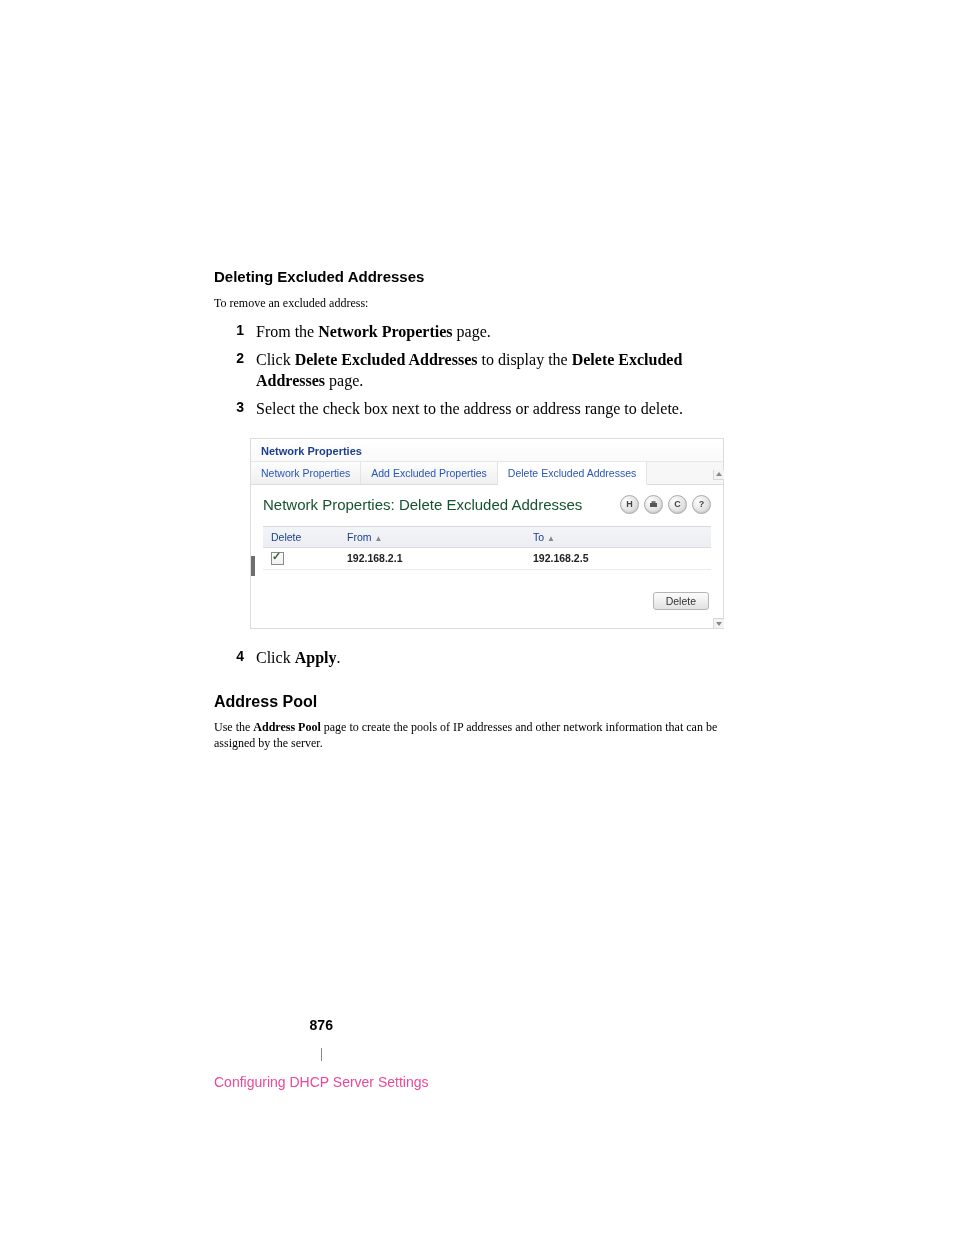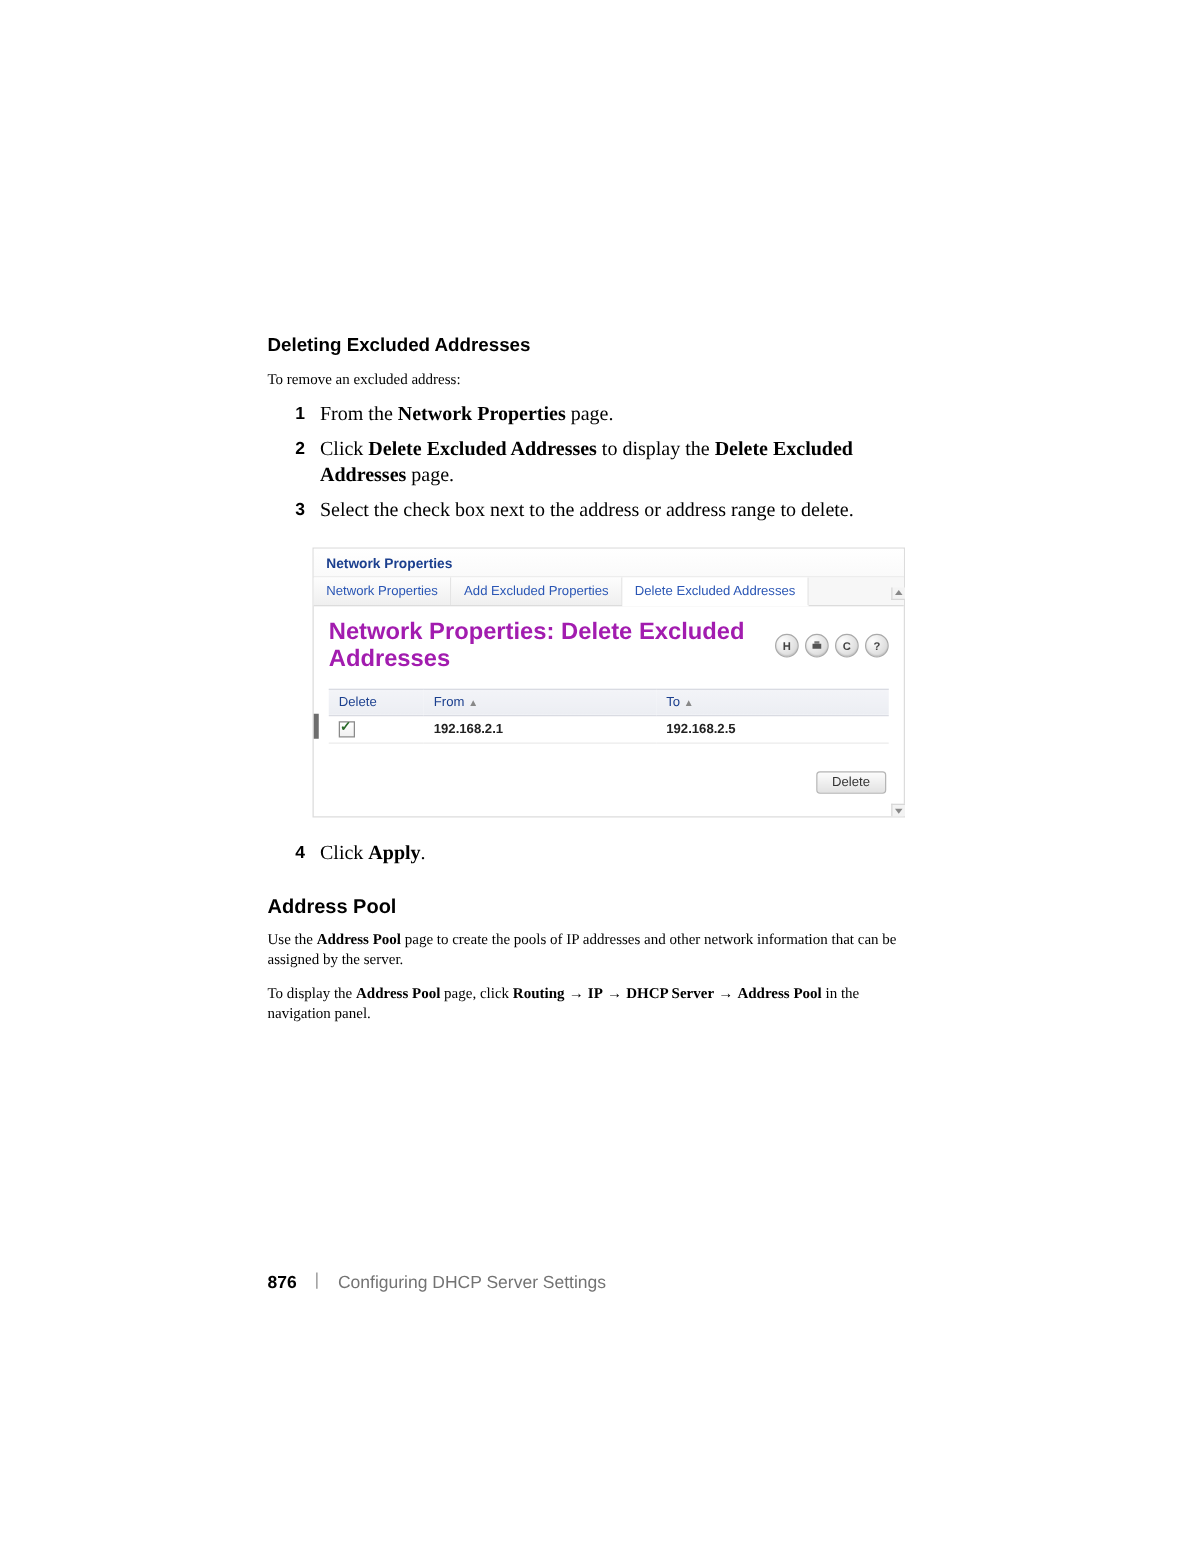--- a/index.html
+++ b/index.html
@@ -100,23 +100,23 @@
     padding: 10px 12px 14px 12px;
     position: relative;
   }
   .ss-heading-row {
     display: flex;
     justify-content: space-between;
     align-items: center;
     margin: 0 0 12px 0;
   }
   .ss-heading {
-    font-size: 19px;
-    color: #a21caf;
-    font-weight: bold;
+    font-size: 15px;
+    color: #14532d;
+    font-weight: normal;
   }
   .ss-icons {
     display: flex;
     gap: 5px;
   }
   .ss-icon {
     width: 17px;
     height: 17px;
     border-radius: 50%;
     background: radial-gradient(circle at 30% 30%, #fefefe, #cfcfcf);
@@ -220,38 +220,39 @@
   .arrow {
     font-family: Arial, sans-serif;
   }
 
   .footer {
     position: absolute;
     left: 214px;
     top: 1017px;
     font-size: 14px;
     display: flex;
-    align-items: flex-start;
+    align-items: center;
     gap: 14px;
+    flex-direction: column;
   }
   .footer-page {
     font-family: Arial, Helvetica, sans-serif;
     font-weight: bold;
   }
   .footer-sep {
     color: #888;
     border-left:1px solid #888;
     height:13px;
     display:inline-block;
     margin:0 2px;
     position:relative;top:1px;
   }
   .footer-title {
     font-family: Arial, Helvetica, sans-serif;
-    color: #737373;
+    color: #ec4899;
   }
   .b { font-weight: bold; }
 </style>
 </head>
 <body>
 
 <div class="page">
 
   <div class="section-heading">Deleting Excluded Addresses</div>
   <p class="body-line">To remove an excluded address:</p>
@@ -332,23 +333,20 @@
       </span>
     </li>
   </ul>
 
   <div class="address-pool-heading">Address Pool</div>
 
   <p class="body-line">
     <span>Use the </span><span class="b">Address Pool</span><span> page to create the pools of IP addresses and other network information that can be assigned by the server.</span>
   </p>
 
-  <p class="body-line">
-    <span>To display the </span><span class="b">Address Pool</span><span> page, click </span><span class="b">Routing</span><span class="arrow"> → </span><span class="b">IP</span><span class="arrow"> → </span><span class="b">DHCP Server</span><span class="arrow"> → </span><span class="b">Address Pool</span><span> in the navigation panel.</span>
-  </p>
 
 </div>
 
 <div class="footer">
   <span class="footer-page">876</span>
   <span class="footer-sep"></span>
   <span class="footer-title">Configuring DHCP Server Settings</span>
 </div>
 
 </body></html>

